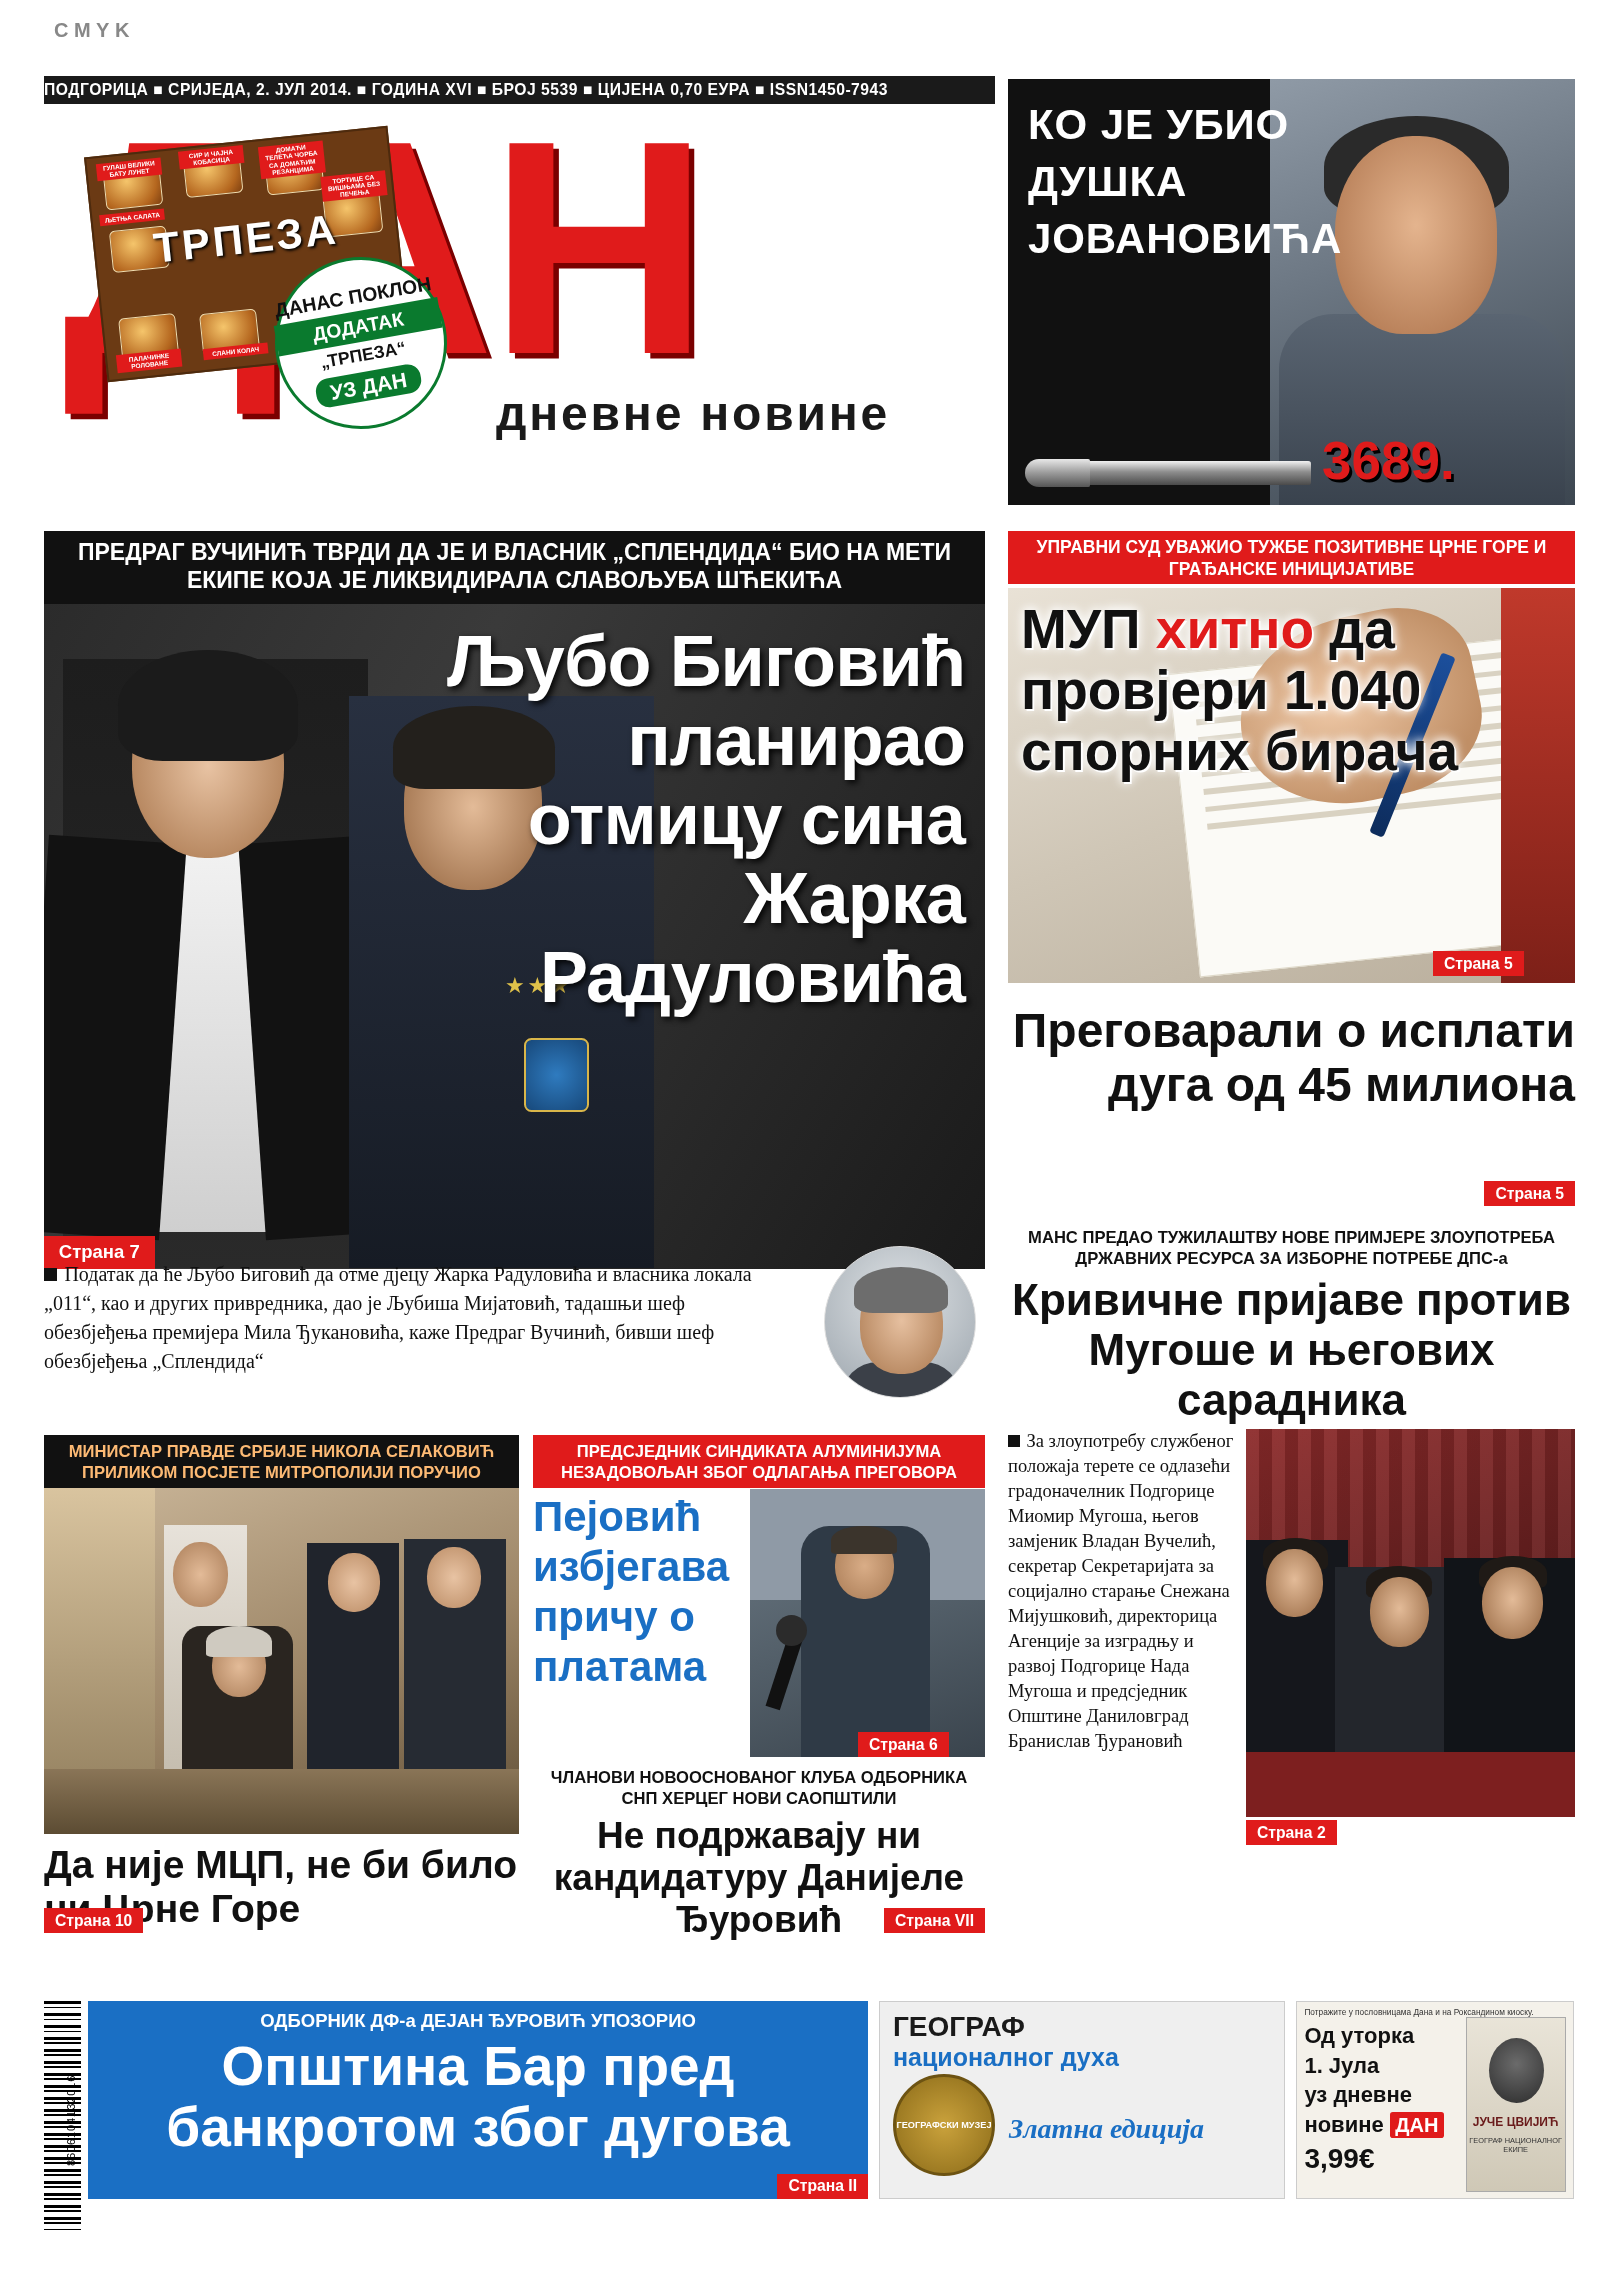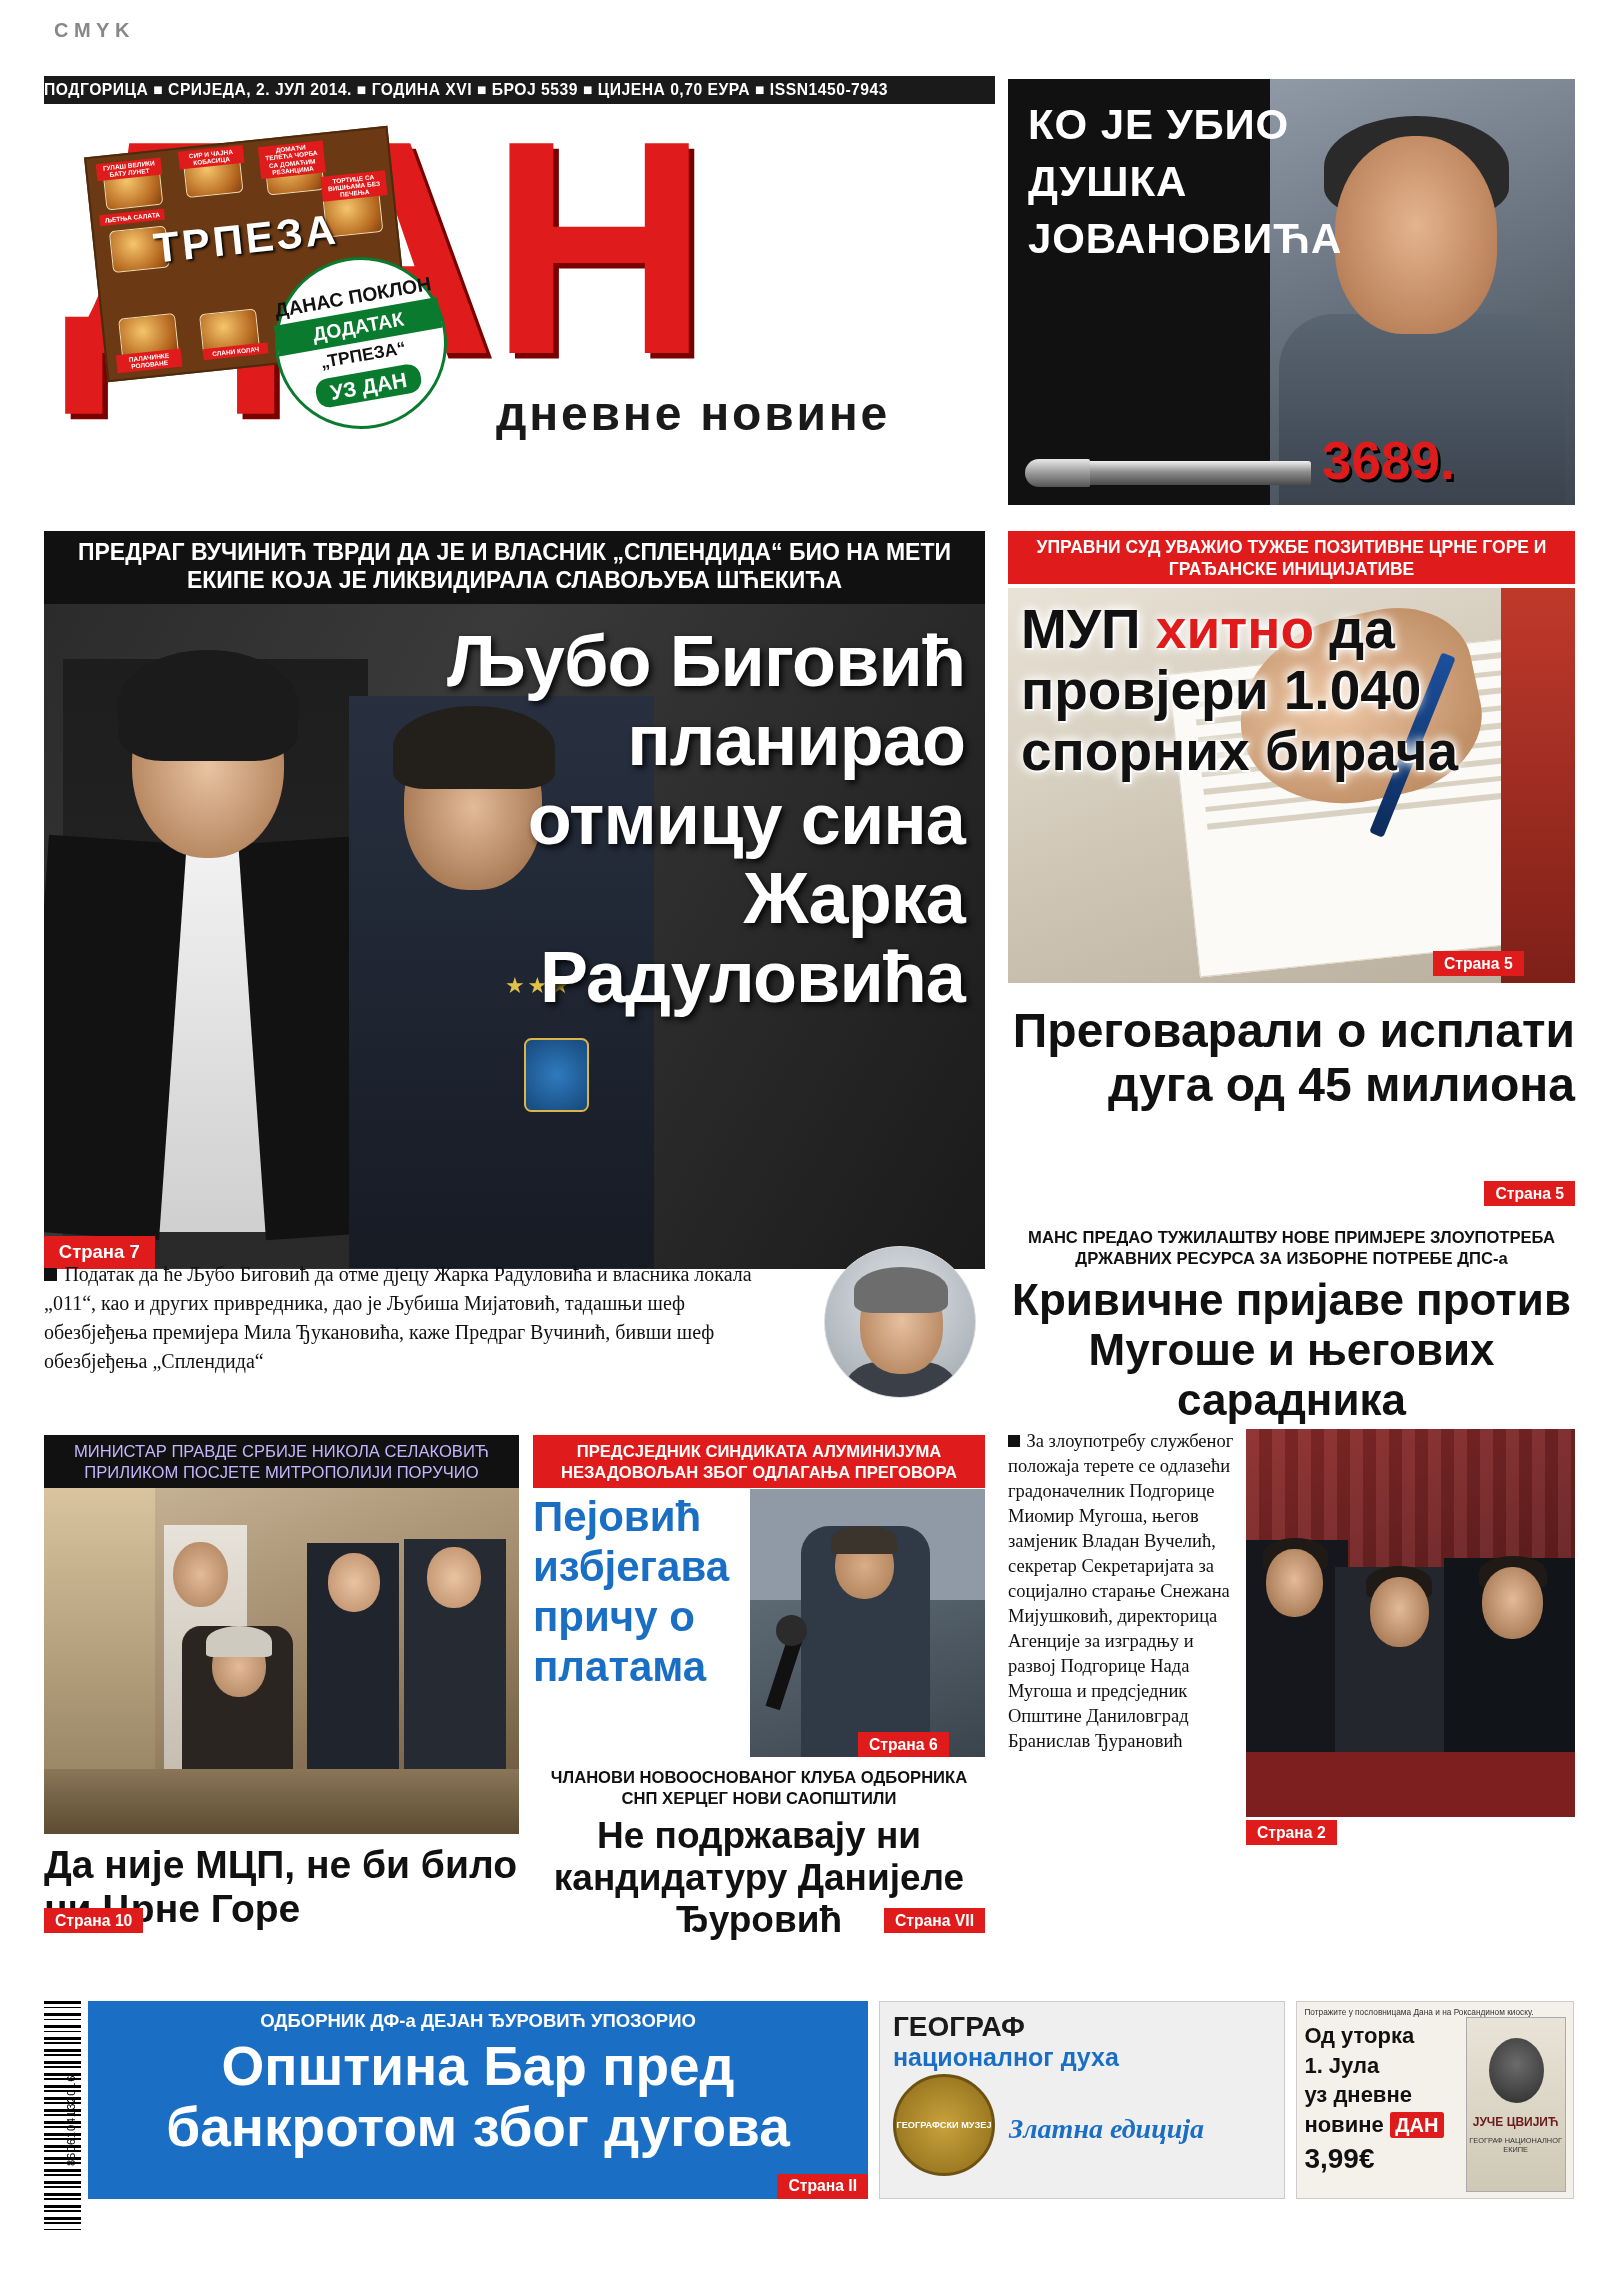--- a/index.html
+++ b/index.html
@@ -301,21 +301,21 @@
       repeating-linear-gradient(90deg, rgba(255,255,255,.05) 0 13px, rgba(0,0,0,.12) 13px 26px); }
   .kp-man { position:absolute; bottom: 0; background:#15171c; }
   .kp-head { position:absolute; border-radius:48%; background: radial-gradient(ellipse at 50% 45%,#e3bb98,#a97c57 75%); }
   .kp-hair { position:absolute; background:#1f1a16; border-radius:50% 50% 20% 20%; }
 
   
   .b1 {
     position:absolute; left: 44px; top: 1435px; width: 475px; height: 503px;
   }
   .b1-kicker {
-    background:#111; color:#c4b5fd; font-size: 16.6px; font-weight:normal;
+    background:#111; color:#fdba74; font-size: 16.6px; font-weight:bold;
     padding: 5.5px 9.2px; line-height: 21px; text-align:center;
   }
   .b1-photo {
     position:relative; width: 100%; height: 346px; overflow:hidden;
     background: linear-gradient(160deg,#cbb79a 0%, #9c8566 55%, #5f4e36 100%);
   }
   .b1-head {
     margin-top: 9.2px; font-size: 39px; line-height: 44px; font-weight:bold; color:#111;
   }
 

